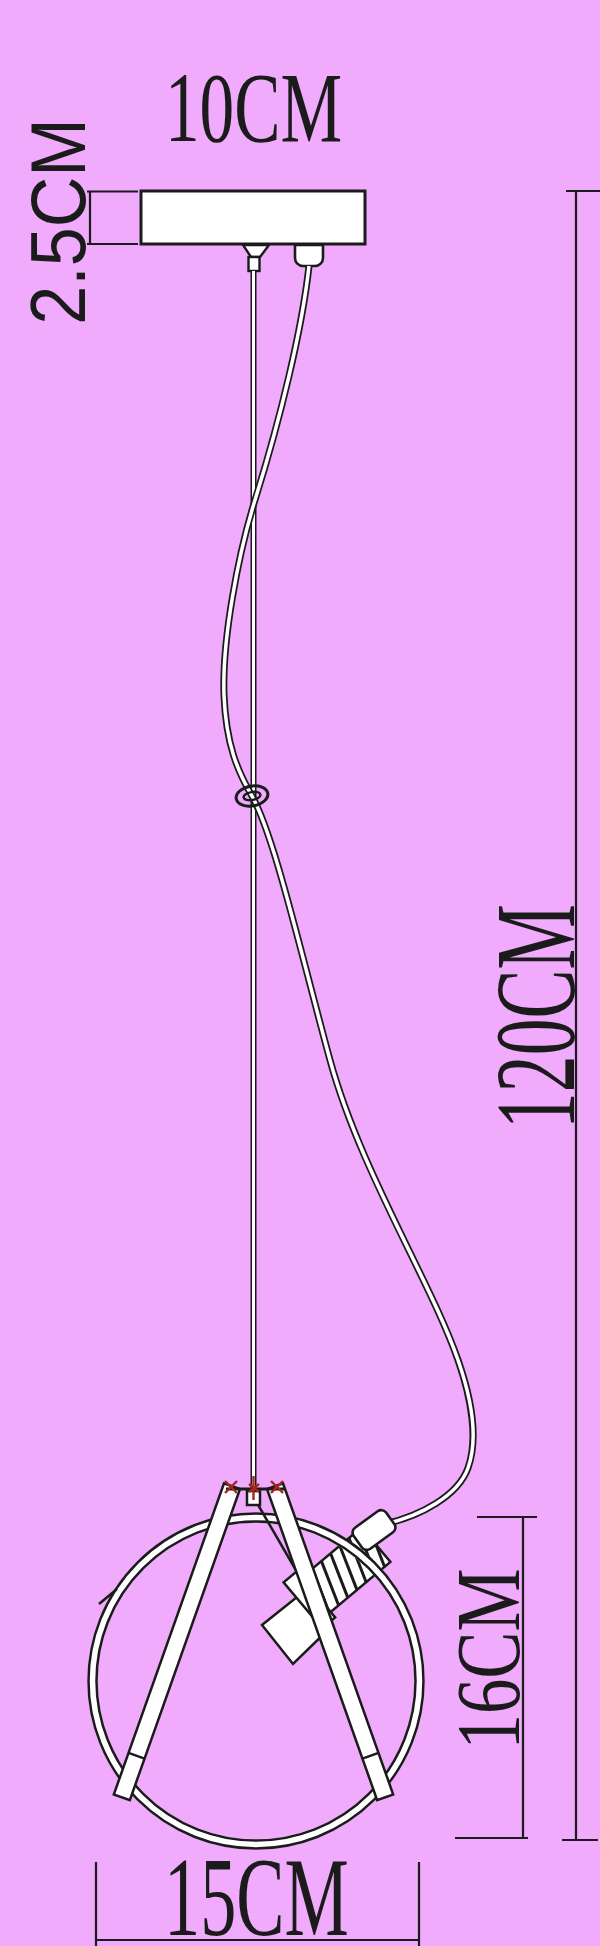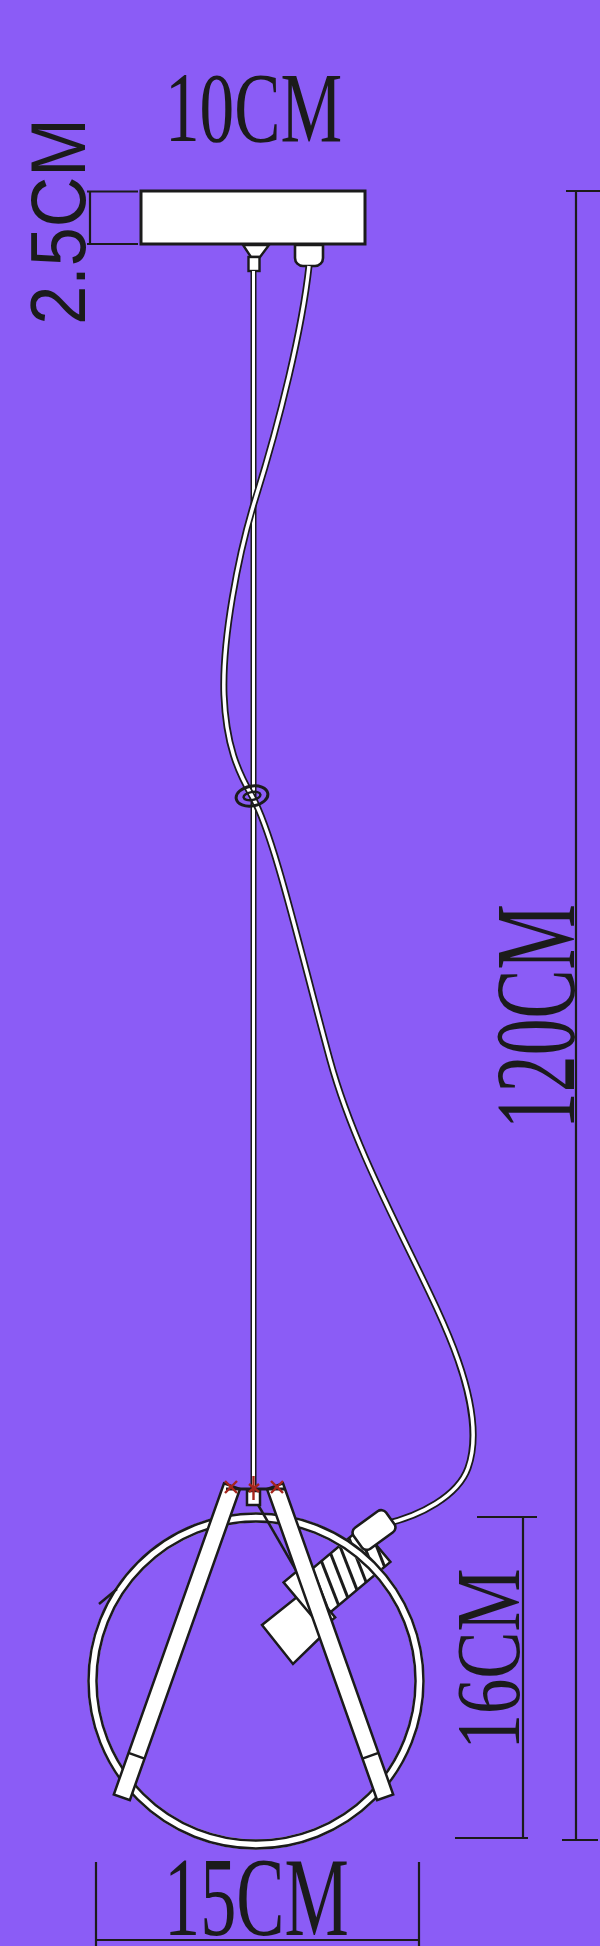--- a/index.html
+++ b/index.html
@@ -1,17 +1,17 @@
 <!DOCTYPE html>
 <html><head>
 <meta charset="utf-8">
 <style>
   html,body{margin:0;padding:0;background:#ffffff;}
   .stage{
-    position:relative;width:600px;height:1946px;background:#8b5cf6;overflow:hidden;
+    position:relative;width:600px;height:1946px;background:#f0abfc;overflow:hidden;
     font-family:"Liberation Serif","DejaVu Serif",serif;
   }
   .stage svg{position:absolute;left:0;top:0;}
   .dim-label{
     position:absolute;width:0;height:0;display:flex;align-items:center;justify-content:center;
     color:#1b1b1b;
   }
   .dim-label > span{
     display:block;white-space:nowrap;line-height:1;
   }

